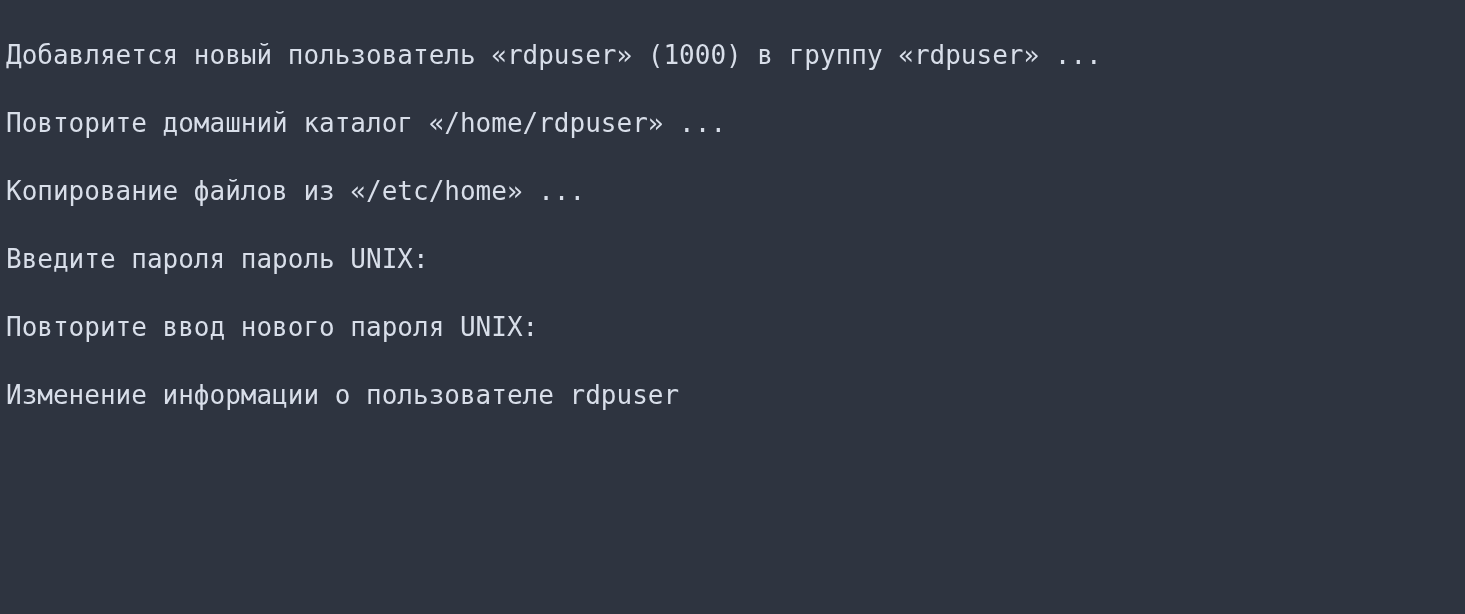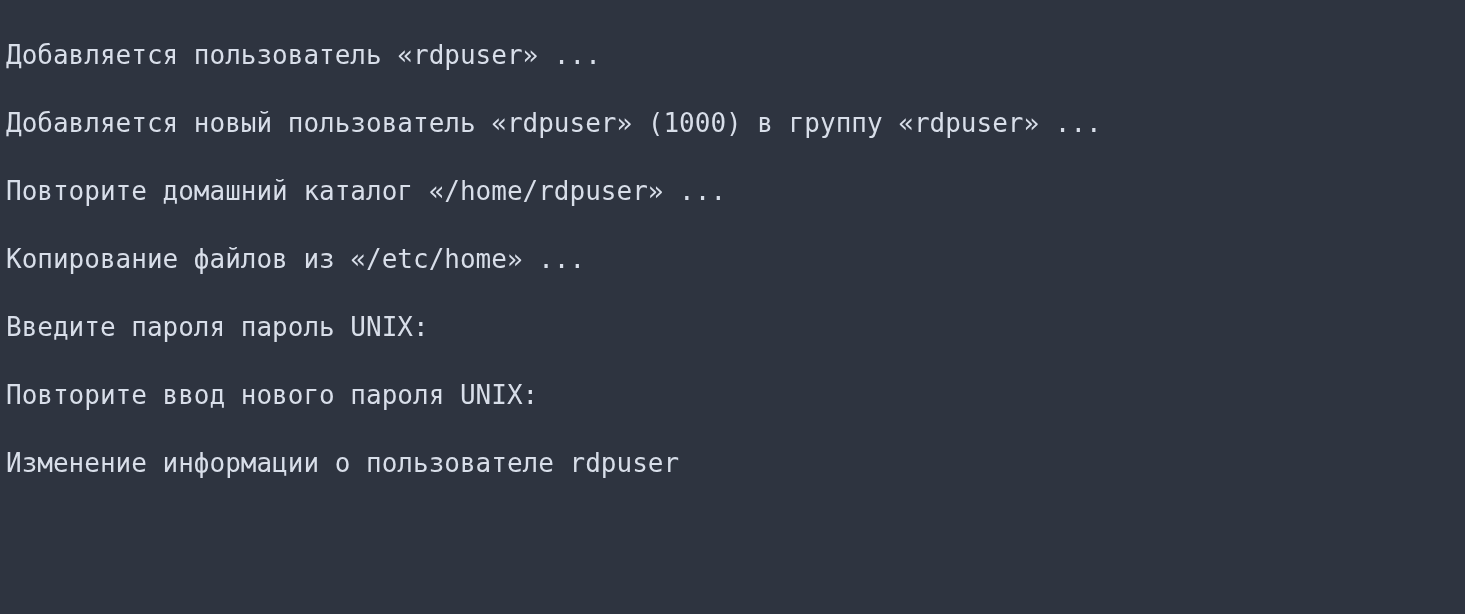--- a/index.html
+++ b/index.html
@@ -17,21 +17,20 @@
   .terminal {
     padding: 4px 6px;
     white-space: pre;
   }
   .line { display: block; }
 </style>
 </head>
 <body>
 
 <div class="terminal">
-<span class="line">Добавляется пользователь «rdpuser» ...</span>
 <span class="line">Добавляется новый пользователь «rdpuser» (1000) в группу «rdpuser» ...</span>
 <span class="line">Повторите домашний каталог «/home/rdpuser» ...</span>
 <span class="line">Копирование файлов из «/etc/home» ...</span>
 <span class="line">Введите пароля пароль UNIX:</span>
 <span class="line">Повторите ввод нового пароля UNIX:</span>
 <span class="line">Изменение информации о пользователе rdpuser</span>
 
 
 
 

